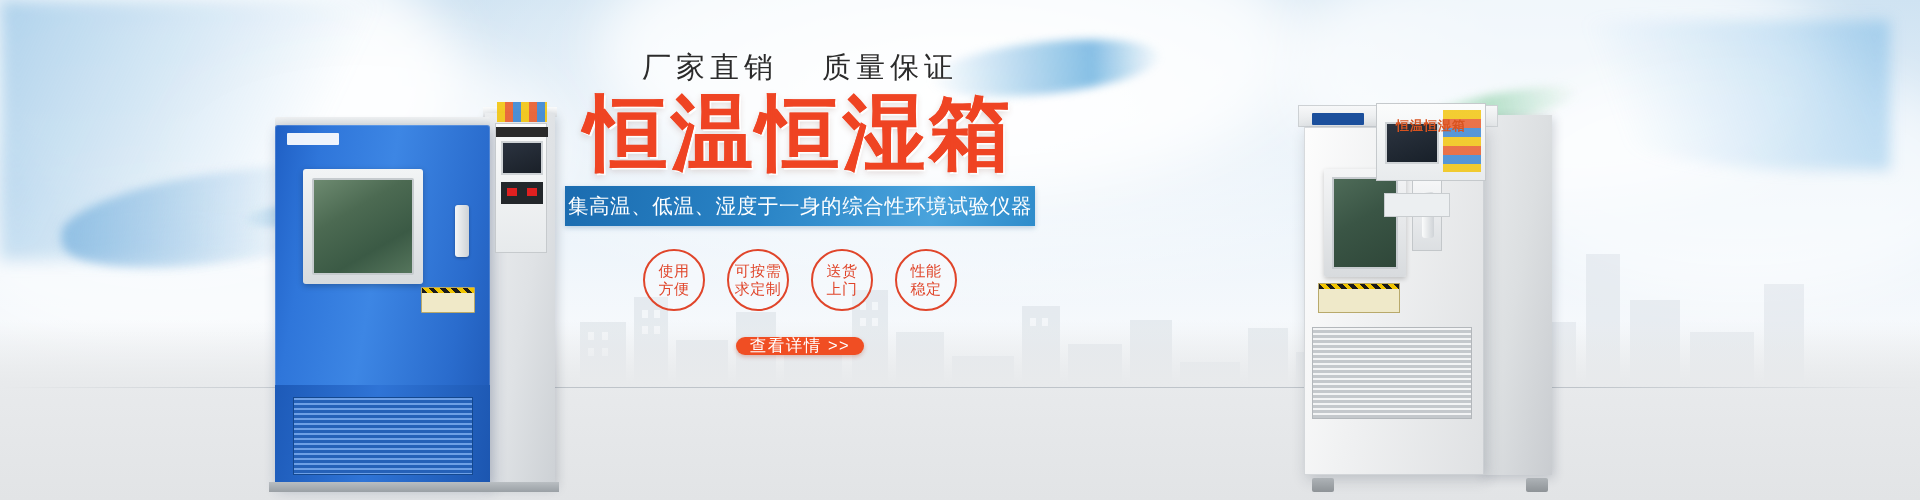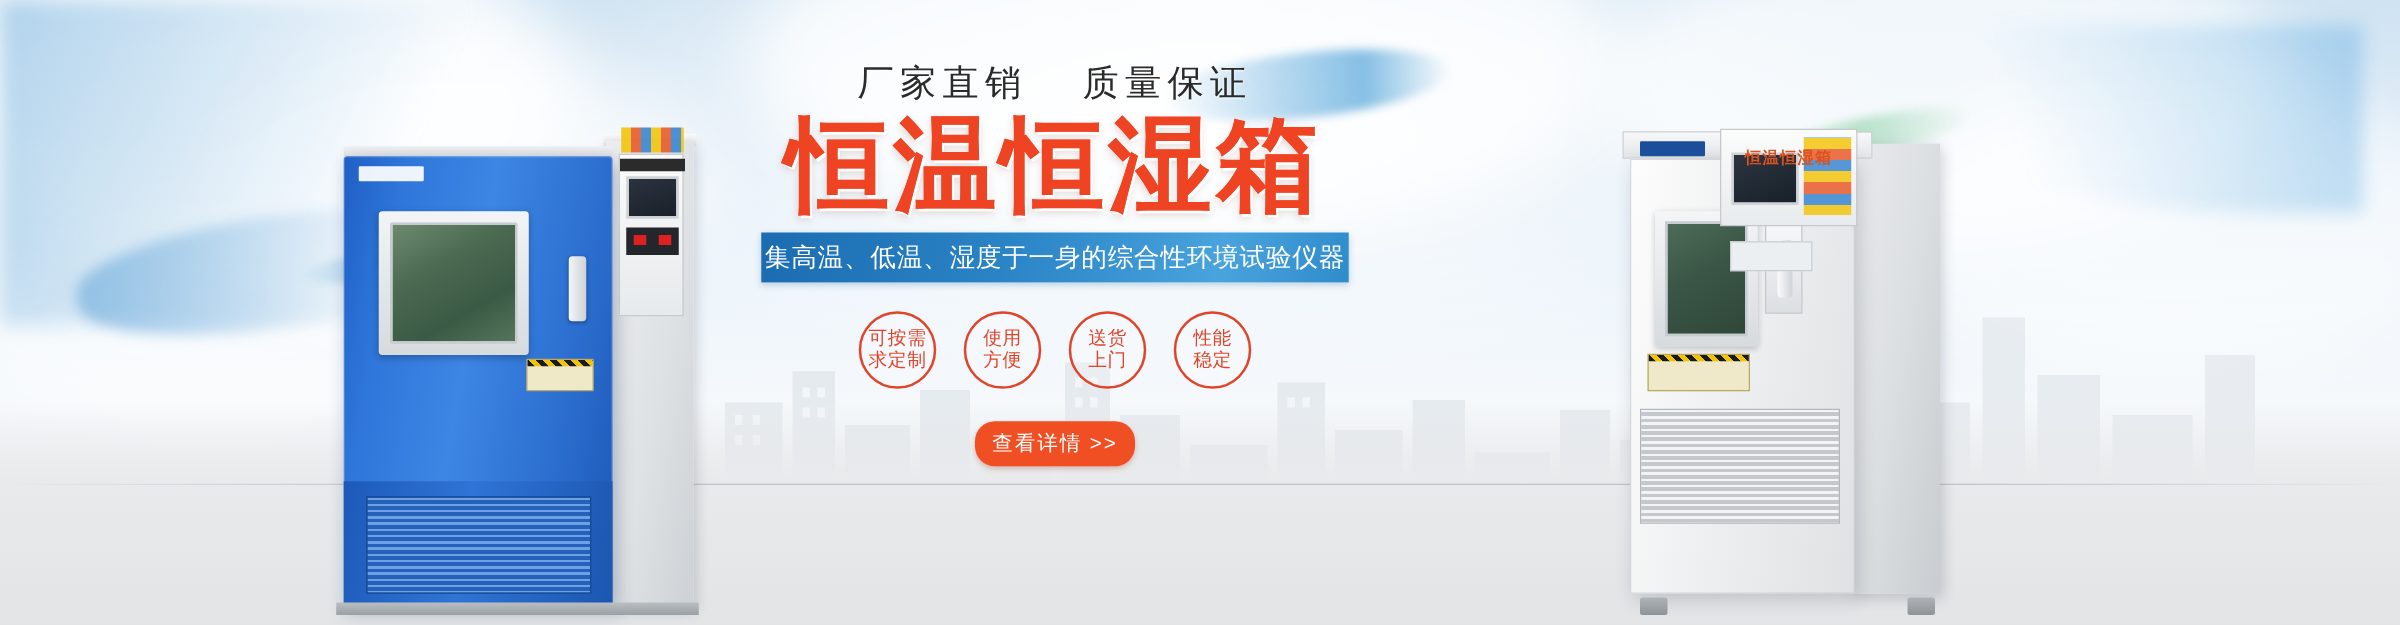--- a/index.html
+++ b/index.html
@@ -54,21 +54,21 @@
   .sky-r { position:absolute; bottom:108px; right:60px; width:560px; height:170px;
              opacity:.28; pointer-events:none; }
 
   
   .ground { position:absolute; left:0; right:0; bottom:0; height:180px;
             background:linear-gradient(to bottom, rgba(233,236,238,0) 0%, #e8eaec 35%, #e2e4e6 100%); }
   .ground-line { position:absolute; left:0; right:0; bottom:112px; height:1px;
                  background:linear-gradient(90deg, rgba(190,195,200,0), rgba(186,192,198,.9) 18%, rgba(186,192,198,.9) 82%, rgba(190,195,200,0)); }
 
   
-  .copy { position:absolute; left:604px; top:52px; width:480px; text-align:center; }
+  .copy { position:absolute; left:560px; top:52px; width:480px; text-align:center; }
 
   .tagline {
     font-size:29px; letter-spacing:5px; color:#2b2b2b; font-weight:400;
     line-height:1.1; white-space:nowrap;
     text-shadow:0 1px 2px rgba(255,255,255,.9);
   }
   .tagline .gap { display:inline-block; width:18px; }
 
   .headline {
     margin-top:8px;
@@ -96,21 +96,21 @@
     display:flex; flex-direction:column; align-items:center; justify-content:center;
     color:#e0452a; font-size:15px; line-height:1.18; letter-spacing:.5px;
     background:rgba(255,255,255,.22);
   }
   .badge i { font-style:normal; display:block; white-space:nowrap; }
 
   
   .cta-wrap { margin-top:26px; display:flex; justify-content:center; }
   .cta {
     display:inline-flex; align-items:center; justify-content:center;
-    height:36px; padding:0 14px; border-radius:16px;
+    height:18px; padding:0 14px; border-radius:16px;
     background:#f04e23; color:#fff; font-size:16.5px; letter-spacing:1.5px;
     white-space:nowrap; border:none; cursor:pointer;
     box-shadow:0 2px 4px rgba(180,60,25,.3);
   }
 
   
   .machine { position:absolute; bottom:0; }
 
   
   .m-left { left:255px; bottom:8px; width:300px; height:395px; }
@@ -332,26 +332,26 @@
     </div>
 
     <div class="headline">恒温恒湿箱</div>
 
     <div class="subbar">
       <span>集高温、低温、湿度于一身的综合性环境试验仪器</span>
     </div>
 
     <div class="badges">
       <div class="badge">
+        <i>使用</i>
+        <i>方便</i>
+      </div>
+      <div class="badge">
         <i>可按需</i>
         <i>求定制</i>
-      </div>
-      <div class="badge">
-        <i>使用</i>
-        <i>方便</i>
       </div>
       <div class="badge">
         <i>送货</i>
         <i>上门</i>
       </div>
       <div class="badge">
         <i>性能</i>
         <i>稳定</i>
       </div>
     </div>

